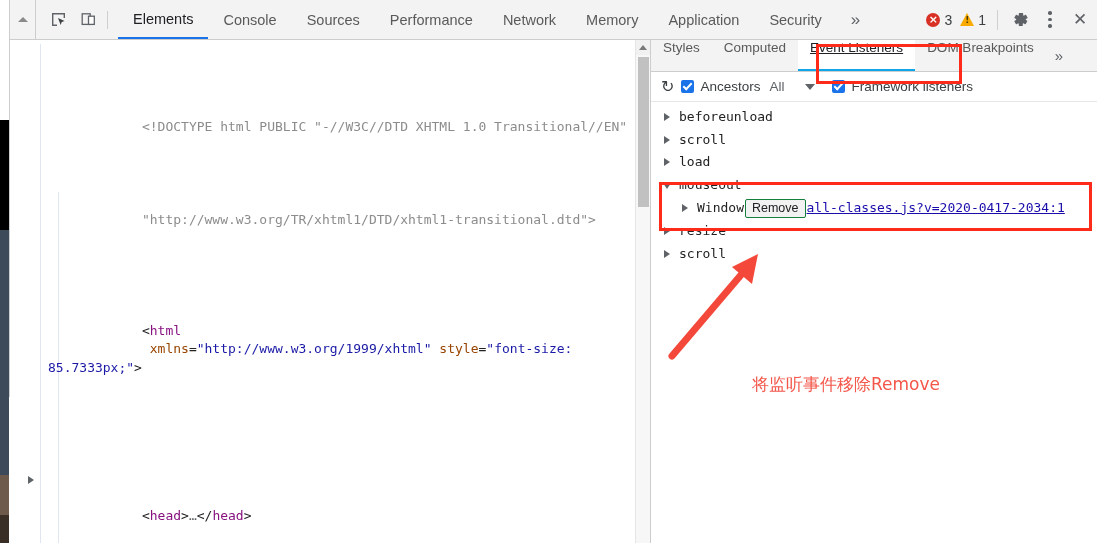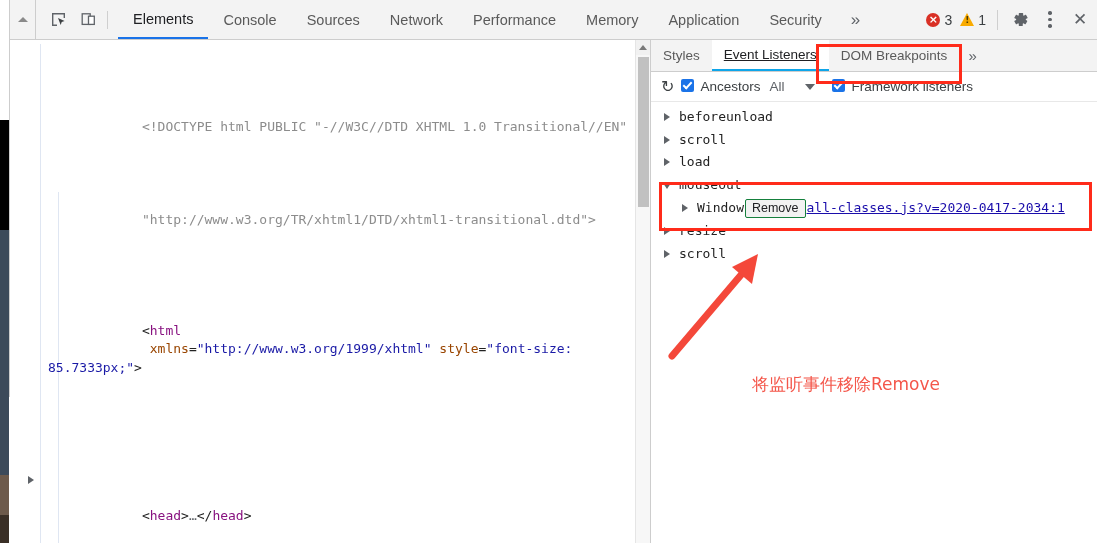--- a/index.html
+++ b/index.html
@@ -285,21 +285,21 @@
     height: 32px;
     background: #f3f3f3;
     border-bottom: 1px solid #cdcdcd;
     display: flex;
     align-items: stretch;
     box-sizing: border-box;
     position: relative;
   }
   .stab {
     display: flex;
-    align-items: center;
+    align-items: flex-start;
     padding: 0 12px;
     font-size: 13.5px;
     color: #5a5a5a;
     white-space: nowrap;
   }
   .stab.active {
     color: #202124;
     border-bottom: 2px solid #0ea5e9;
     background: #ffffff;
     text-decoration: underline;
@@ -319,21 +319,21 @@
     border-bottom: 1px solid #e8e8e8;
     box-sizing: border-box;
   }
   .refresh-ico {
     font-size: 16px;
     color: #3c4043;
     font-family: "DejaVu Sans", sans-serif;
     line-height: 1;
   }
   .chk-wrap {
-    display: flex; align-items: flex-start; gap: 6px;
+    display: flex; align-items: center; gap: 6px;
     font-size: 13.5px; color: #3c4043;
   }
   .chkbox {
     width: 13px; height: 13px;
     background: #1a73e8;
     border-radius: 2px;
     position: relative;
     display: inline-block;
   }
   .chkbox::after {
@@ -480,24 +480,24 @@
         <div class="tab active">
             <span>Elements</span>
           </div>
         <div class="tab">
             <span>Console</span>
           </div>
         <div class="tab">
             <span>Sources</span>
           </div>
         <div class="tab">
+            <span>Performance</span>
+          </div>
+        <div class="tab">
             <span>Network</span>
-          </div>
-        <div class="tab">
-            <span>Performance</span>
           </div>
         <div class="tab">
             <span>Memory</span>
           </div>
         <div class="tab">
             <span>Application</span>
           </div>
         <div class="tab">
             <span>Security</span>
           </div>
@@ -600,20 +600,23 @@
         </div>
       </div>
 
       <div class="vdivider"></div>
 
       <div class="side-panel">
 
         <div class="side-tabs">
           <div class="stab">
               <span>Styles</span>
+            </div>
+          <div class="stab">
+              <span>Computed</span>
             </div>
           <div class="stab active">
               <span>Event Listeners</span>
             </div>
           <div class="stab">
               <span>DOM Breakpoints</span>
             </div>
           <div class="stab-more">
               <span>»</span>
             </div>

